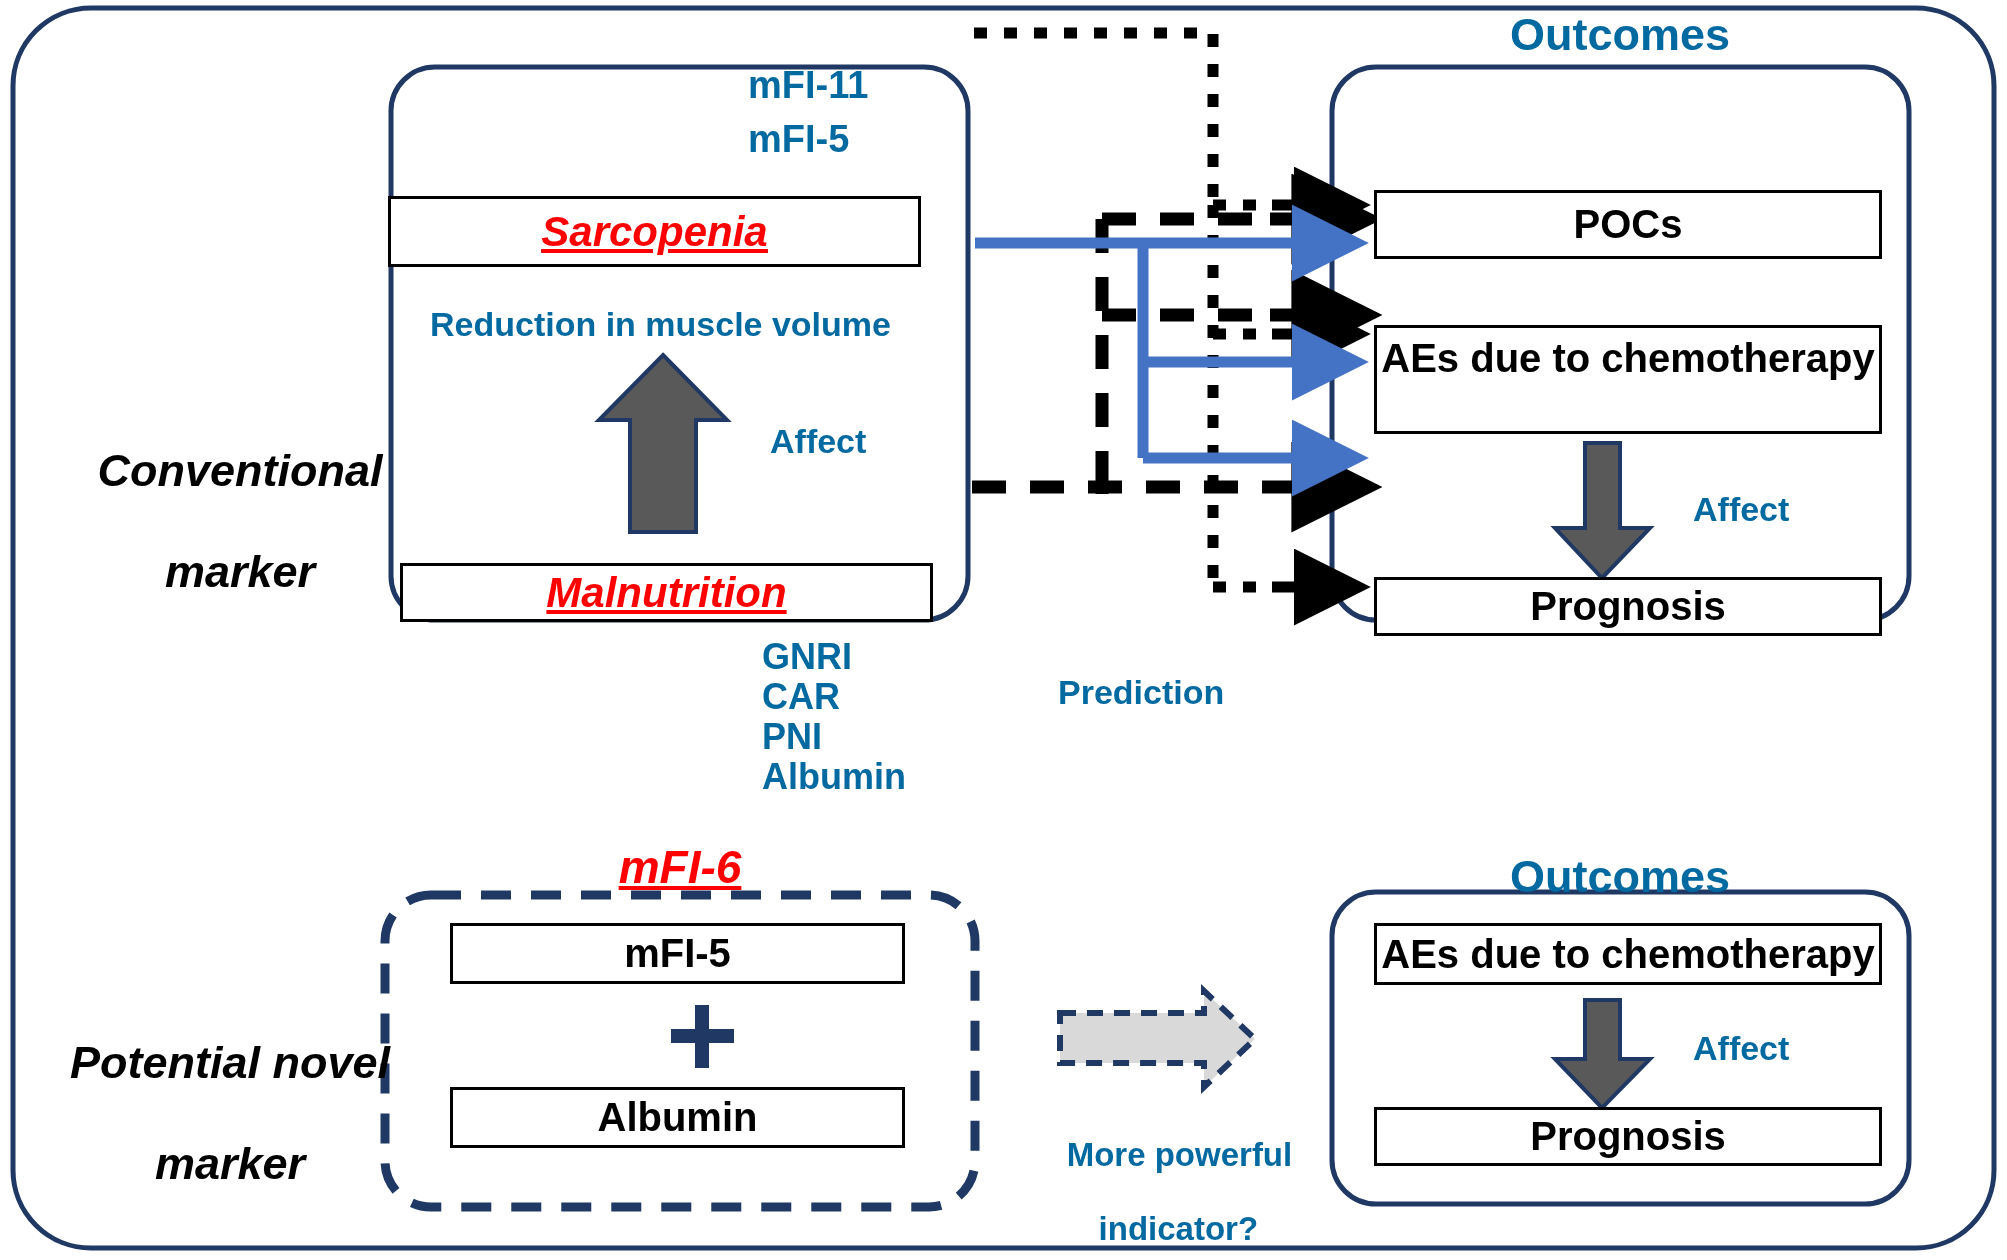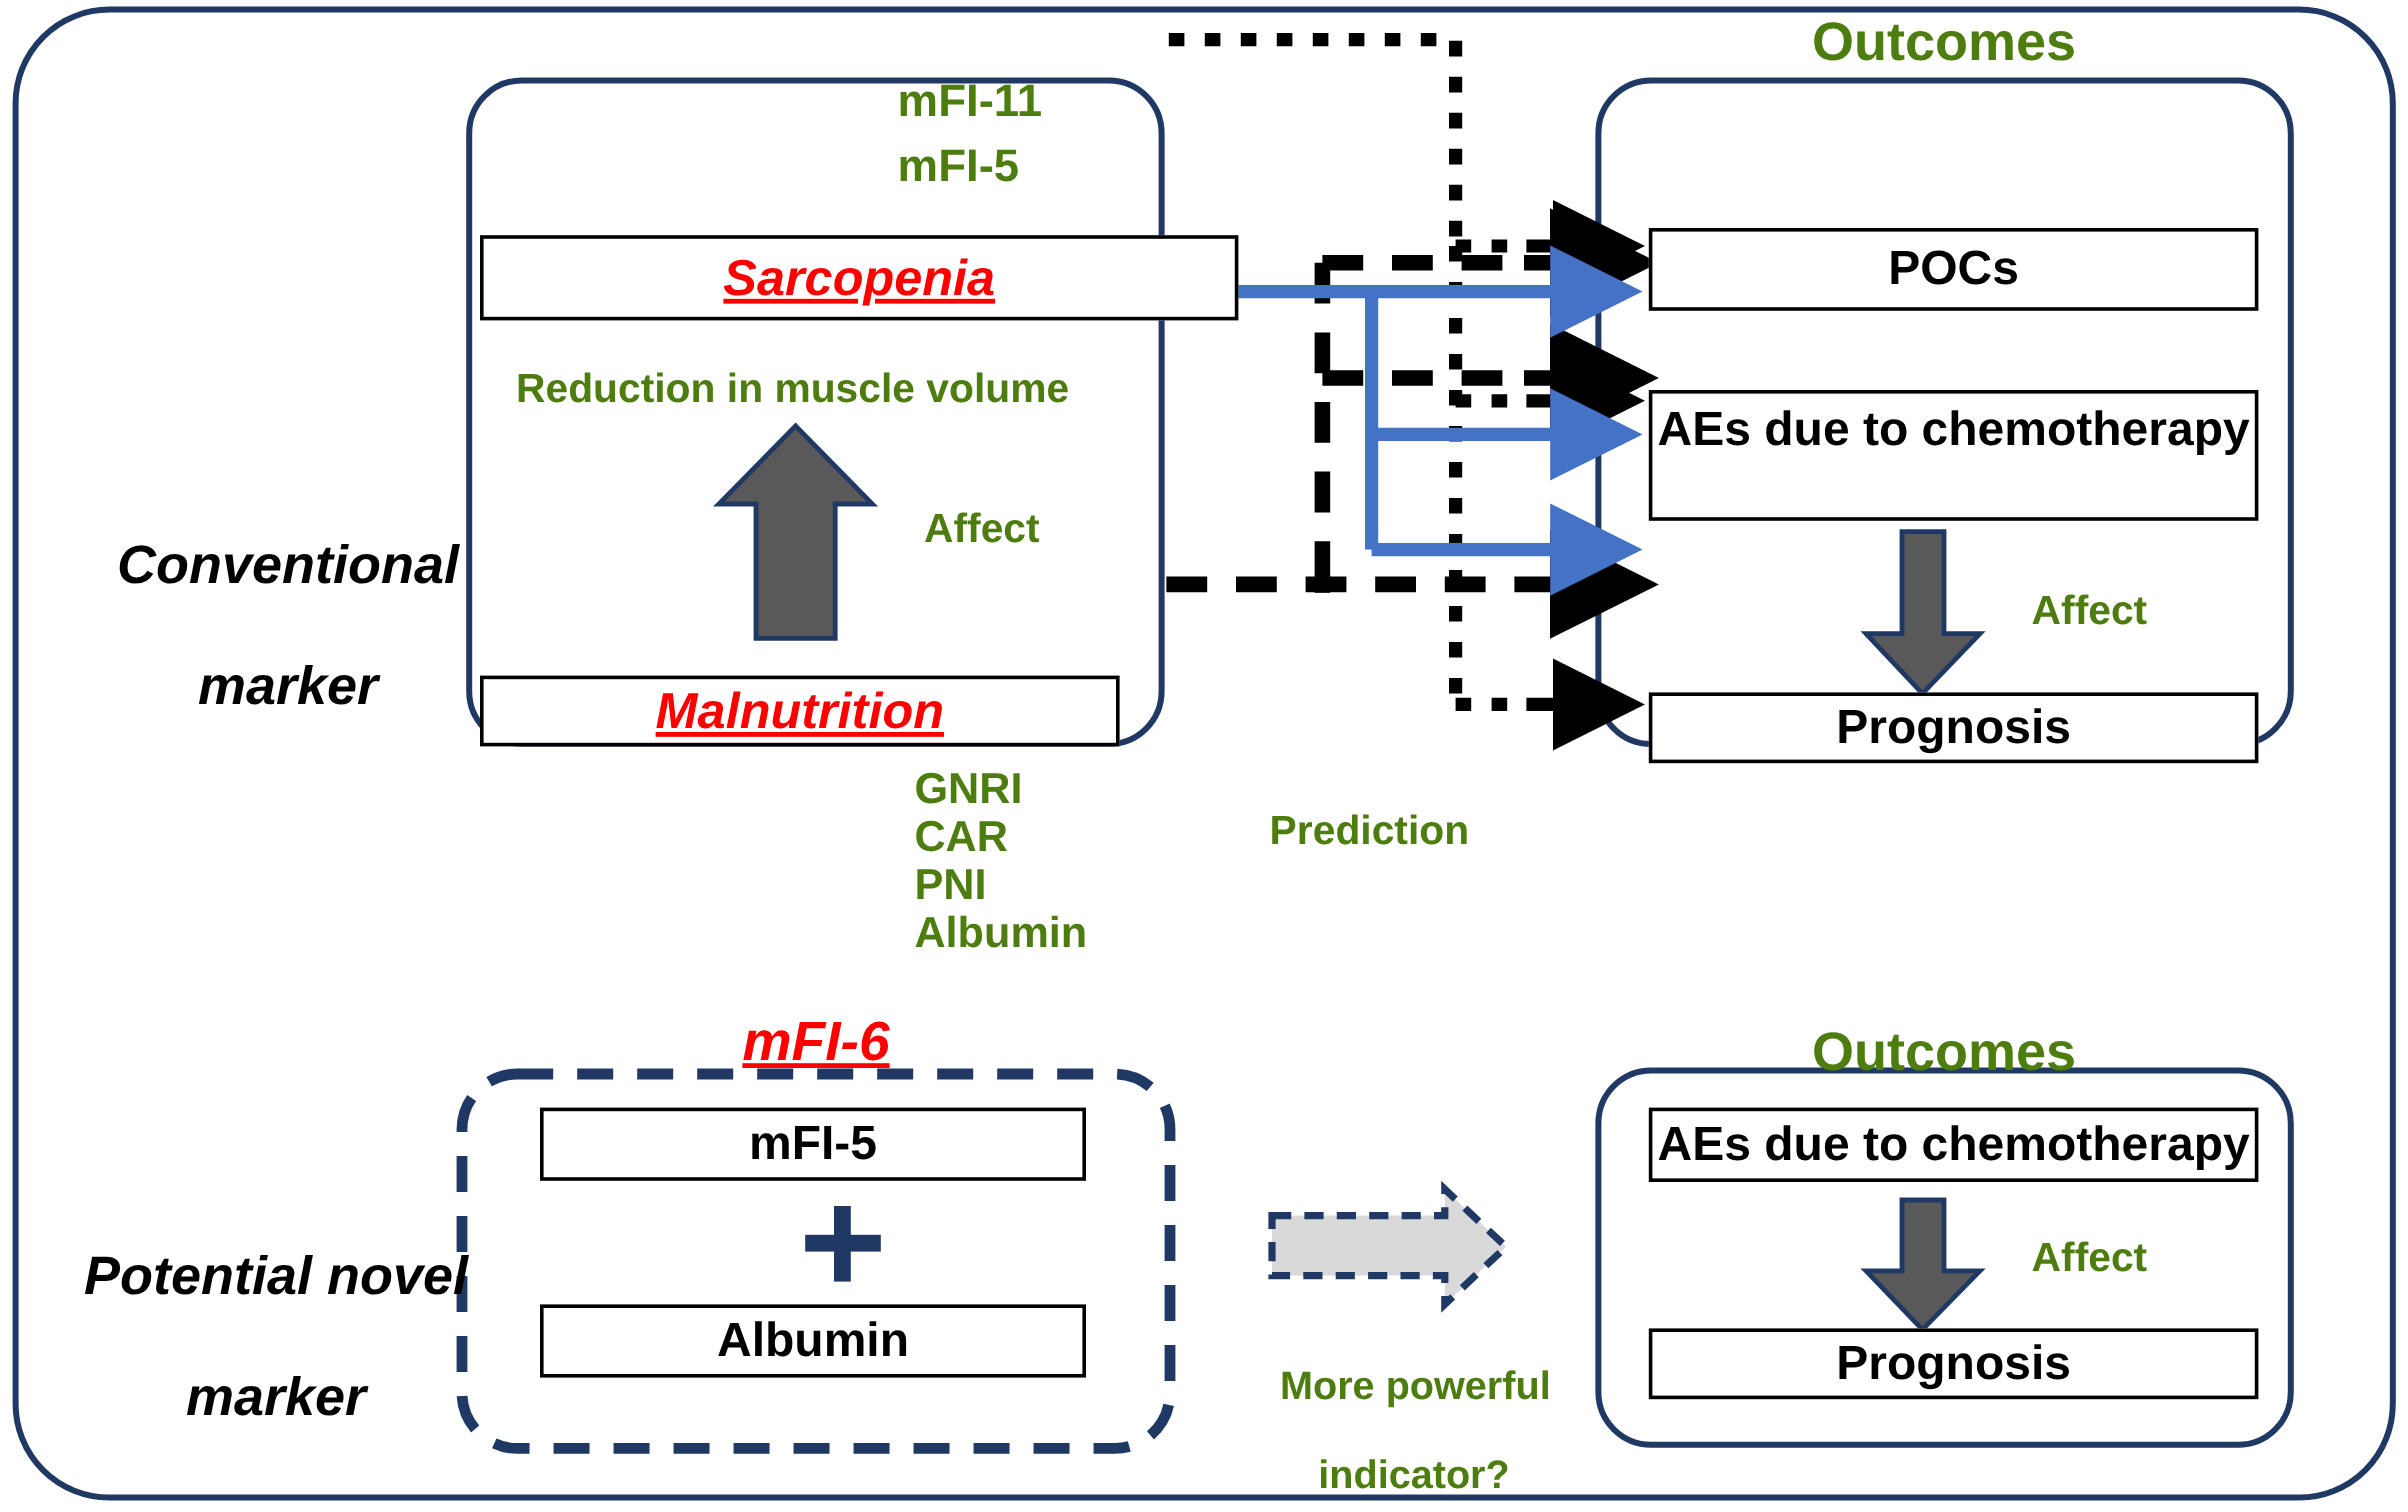--- a/index.html
+++ b/index.html
@@ -20,21 +20,21 @@
   svg.layer {
     position: absolute;
     left: 0;
     top: 0;
     width: 2007px;
     height: 1260px;
     pointer-events: none;
   }
   .lbl {
     position: absolute;
-    color: #4d7c0f;
+    color: #0369a1;
     font-weight: bold;
     line-height: 1.12;
     white-space: pre;
   }
   .centered {
     text-align: center;
   }
   .red-head {
     color: #FF0000;
     font-style: italic;
@@ -159,21 +159,21 @@
 
   <div class="lbl sidelabel" style="left:45px; top:396px; width:340px; font-size:45px;">
     <span>Conventional</span><br>
     <span>marker</span>
   </div>
 
 
   <div class="lbl" style="left:748px; top:64px; font-size:38px;">mFI-11</div>
   <div class="lbl" style="left:748px; top:118px; font-size:38px;">mFI-5</div>
 
-  <div class="ibox" style="left:400px; top:196px; width:632px; height:71px;">
+  <div class="ibox" style="left:388px; top:196px; width:533px; height:71px;text-decoration:underline;">
     <span class="red-head" style="font-size:42px;">Sarcopenia</span>
   </div>
 
   <div class="lbl" style="left:430px; top:305px; font-size:34px;">Reduction in muscle volume</div>
 
   <div class="lbl" style="left:770px; top:422px; font-size:34px;">Affect</div>
 
   <div class="ibox" style="left:400px; top:563px; width:533px; height:59px;">
     <span class="red-head" style="font-size:42px;">Malnutrition</span>
   </div>

